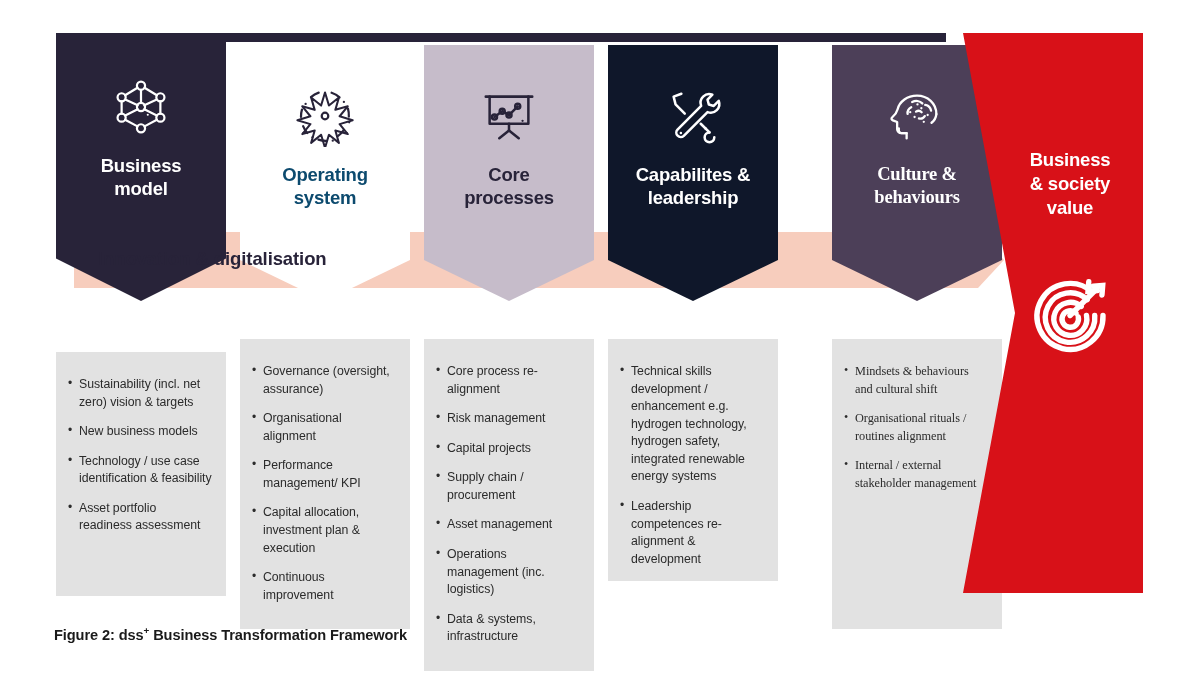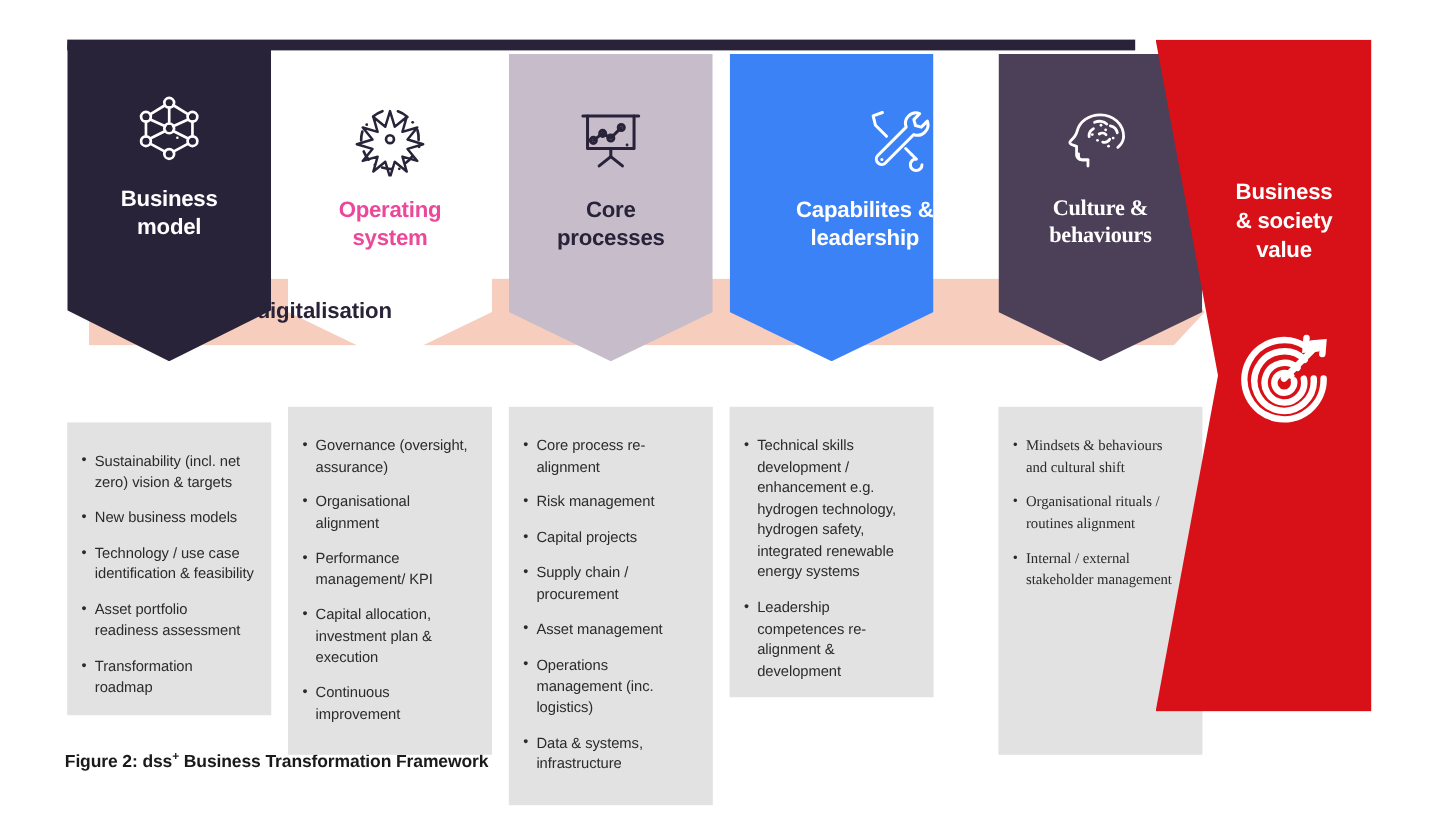--- a/index.html
+++ b/index.html
@@ -111,30 +111,30 @@
   }
 
   
   .p1 { left: 56px; }
   .p1 .head { background: #282339; }
   .p1 .title { color: #ffffff; }
   .p1 .body { top: 316px; height: 244px; }
 
   .p2 { left: 240px; }
   .p2 .head { background: #ffffff; }
-  .p2 .title { color: #ec4899; }
+  .p2 .title { color: #0c4a6e; }
   .p2 .body { top: 303px; height: 290px; }
 
   .p3 { left: 424px; }
   .p3 .head { background: #C6BCCA; }
   .p3 .title { color: #282339; }
   .p3 .body { top: 303px; height: 332px; }
 
   .p4 { left: 608px; }
-  .p4 .head { background: #3b82f6; align-items: flex-end; }
+  .p4 .head { background: #0f172a; }
   .p4 .title { color: #ffffff; }
   .p4 .body { top: 303px; height: 242px; }
 
   .p5 { left: 832px; font-family: Liberation Serif, serif; }
   .p5 .head { background: #4C3F58; }
   .p5 .title { color: #ffffff; }
   .p5 .body { top: 303px; height: 290px; }
 
   
   .p2 .head, .p3 .head, .p4 .head, .p5 .head { margin-top: 9px; }
@@ -211,21 +211,20 @@
         <span>Business</span><br>
         <span>model</span>
       </div>
     </div>
     <div class="body">
       <ul>
         <li>Sustainability (incl. net zero) vision &amp; targets</li>
         <li>New business models</li>
         <li>Technology / use case identification &amp; feasibility</li>
         <li>Asset portfolio readiness assessment</li>
-        <li>Transformation roadmap</li>
       </ul>
     </div>
   </div>
 
   <div class="pillar p2">
     <div class="head">
       <span class="icon">
         <svg viewBox="0 0 64 64" width="62" height="62" fill="none" stroke="#282339" stroke-width="2.3" stroke-linecap="round" stroke-linejoin="round">
           <path d="M32 7 36.4 21.6 47.6 12.5 43.6 26.4 57.5 22.4 48.4 33.6 63 38 48.4 42.4 57.5 53.6 43.6 49.6 47.6 63.5 36.4 54.4 32 69 27.6 54.4 16.4 63.5 20.4 49.6 6.5 53.6 15.6 42.4 1 38 15.6 33.6 6.5 22.4 20.4 26.4 16.4 12.5 27.6 21.6Z" transform="translate(0,-6) scale(0.92) translate(2.8,8)"></path>
           <circle cx="32" cy="32" r="3.4"></circle>

